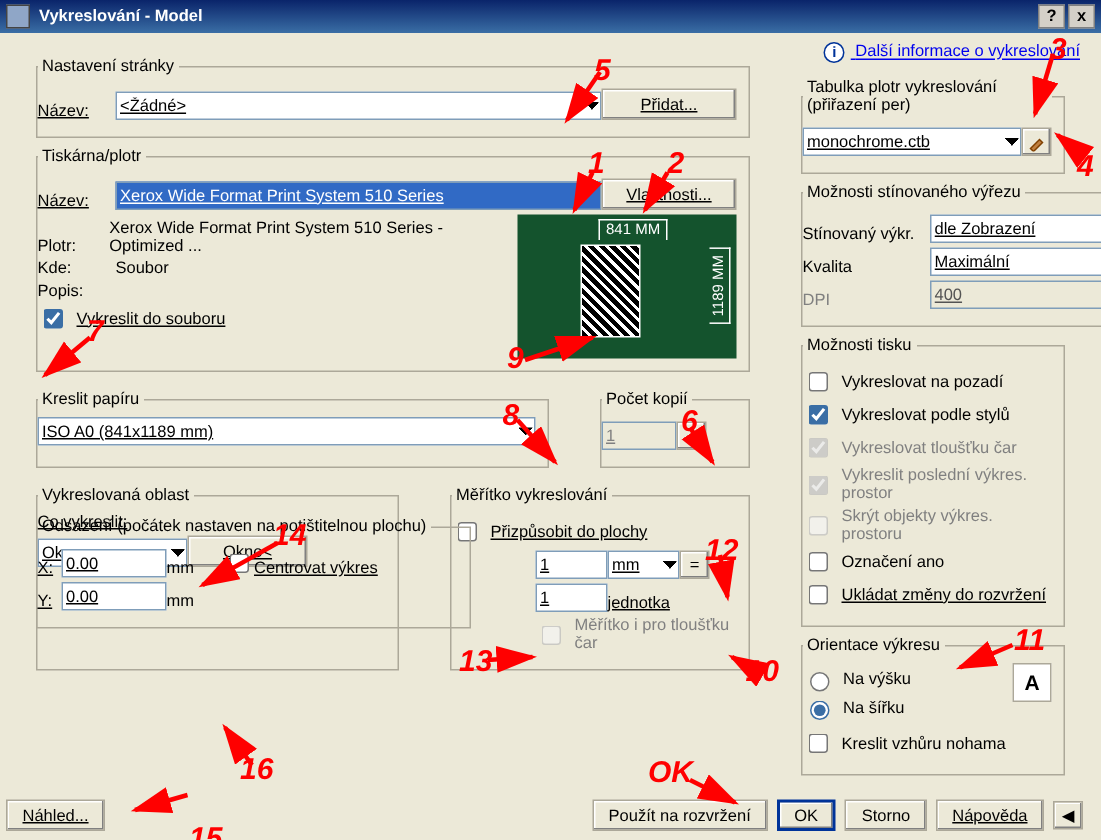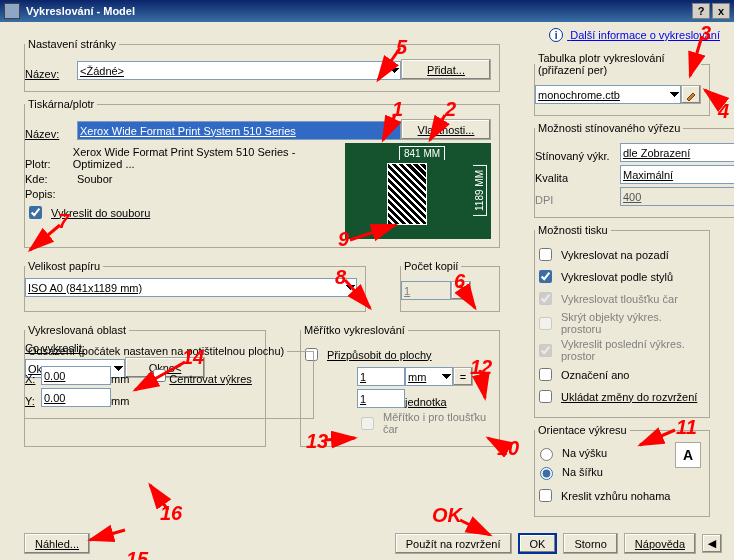--- a/index.html
+++ b/index.html
@@ -21,21 +21,21 @@
   .right { width: 200px; float: right; }
   .linktop { position: absolute; right: 14px; top: 28px; color: #0000ee; text-decoration: underline; }
   .infoico { width: 14px; height: 14px; background:#fff; border:1px solid #003399; border-radius:50%; color:#003399; font-weight:bold; display:inline-flex; align-items:center; justify-content:center; font-size:10px; margin-right:4px;}
   .preview { width:146px; height:96px; background:#14532d; position:relative; margin-left:8px; }
   .preview .hatch { position:absolute; left:42px; top:20px; width:40px; height:62px; border:1px solid #fff; background:repeating-linear-gradient(45deg,#000,#000 3px,#fff 3px,#fff 5px);}
   .preview .dim { color:#fff; position:absolute; font-size:10px;}
   .chk { display:flex; align-items:center; gap:6px; margin:3px 0;}
   .chk input { accent-color:#3a6ea5;}
   .disabled { color:#808080; }
   .small-btn { width:20px;height:19px; border:1px solid #aca899; background:#ece9d8; box-shadow:inset -1px -1px #808080, inset 1px 1px #fff; display:inline-flex; align-items:center; justify-content:center; cursor:pointer;}
-  .footer { position:absolute; bottom:6px; left:24px; right:12px; display:flex; gap:6px; align-items:center;justify-content:flex-end;}
+  .footer { position:absolute; bottom:6px; left:4px; right:12px; display:flex; gap:6px; align-items:center;justify-content:flex-end;}
   .footer .spacer { flex:1;}
   .uline { text-decoration: underline; }
   .arrow { position:absolute; pointer-events:none; z-index:50; }
   .num { position:absolute; color:#f00; font-weight:bold; font-size:20px; font-style:italic; font-family:Arial,sans-serif; z-index:51; pointer-events:none;}
   .orientA { width:26px; height:26px; border:1px solid #aca899; background:#fff; display:flex; align-items:center; justify-content:center; font-weight:bold; font-size:14px;}
 </style>
 </head>
 <body>
 
 <div class="titlebar">
@@ -96,21 +96,21 @@
     <div class="preview">
       <div class="dim" style="top:3px; left:54px; border-top:1px solid #fff; border-left:1px solid #fff; border-right:1px solid #fff; padding:1px 4px;">841 MM</div>
       <div class="hatch"></div>
       <div class="dim" style="right:4px; top:22px; writing-mode:vertical-rl; transform:rotate(180deg); border-left:1px solid #fff;border-top:1px solid #fff;border-bottom:1px solid #fff;padding:4px 1px;">1189 MM</div>
     </div>
   </div>
 </fieldset>
 
 <div style="display:flex; gap:10px">
   <fieldset style="flex:1">
-    <legend>Velikost papíru</legend>
+    <legend>Kreslit papíru</legend>
     <select class="text" style="width:100%"><option>ISO A0 (841x1189 mm)</option></select>
   </fieldset>
   <fieldset style="width:100px">
     <legend>Počet kopií</legend>
     <div class="row">
       <input class="text disabled" style="width: 50px; background: rgb(236, 233, 216);" disabled="" value="1">
       <span class="small-btn disabled">▴</span>
     </div>
   </fieldset>
 </div>
@@ -203,26 +203,26 @@
         </div>
   <div class="chk">
           <input type="checkbox" checked="" style="">
           <span>Vykreslovat podle stylů</span>
         </div>
   <div class="chk disabled">
           <input type="checkbox" checked="" disabled="" style="">
           <span>Vykreslovat tloušťku čar</span>
         </div>
   <div class="chk disabled">
+          <input type="checkbox" checked="" disabled="" style="">
+          <span>Vykreslit poslední výkres. prostor</span>
+        </div>
+  <div class="chk disabled">
           <input type="checkbox" disabled="" style="">
           <span>Skrýt objekty výkres. prostoru</span>
-        </div>
-  <div class="chk disabled">
-          <input type="checkbox" checked="" disabled="" style="">
-          <span>Vykreslit poslední výkres. prostor</span>
         </div>
   <div class="chk">
           <input type="checkbox" style="">
           <span>Označení ano</span>
         </div>
   <div class="chk">
           <input type="checkbox" style="">
           <span class="uline">Ukládat změny do rozvržení</span>
         </div>
 </fieldset>

